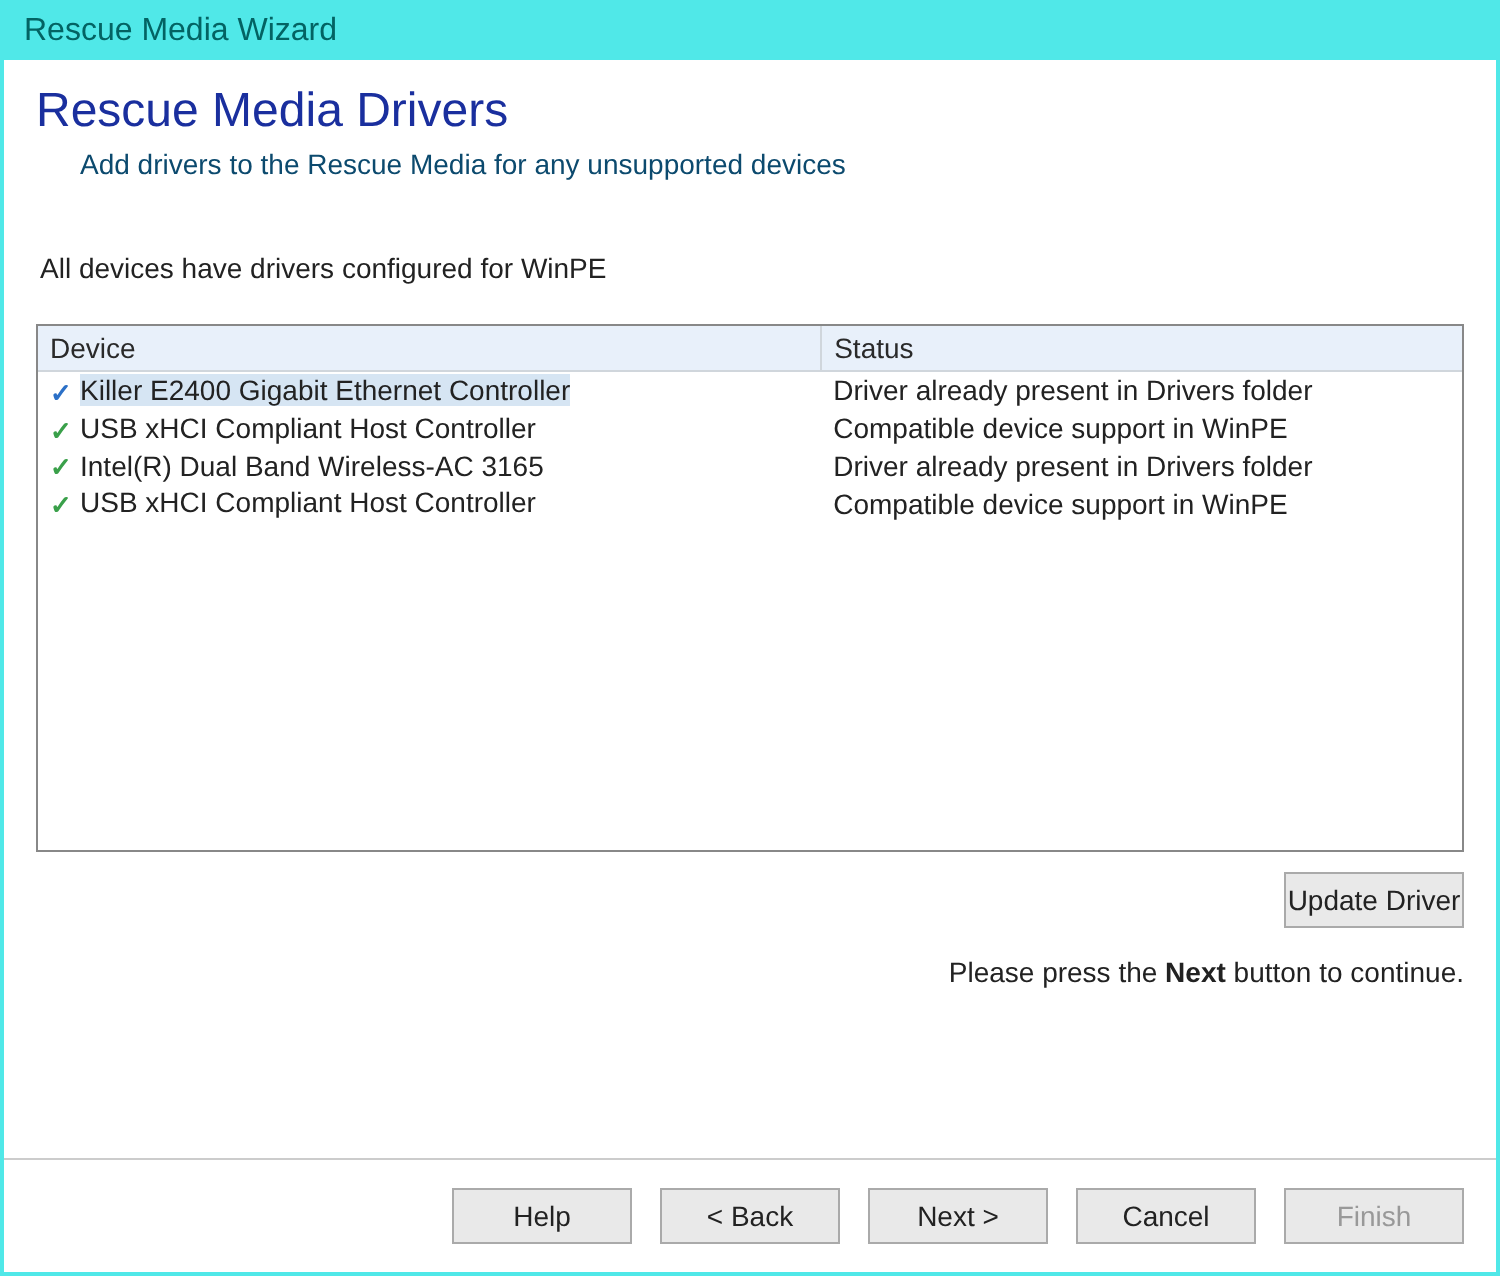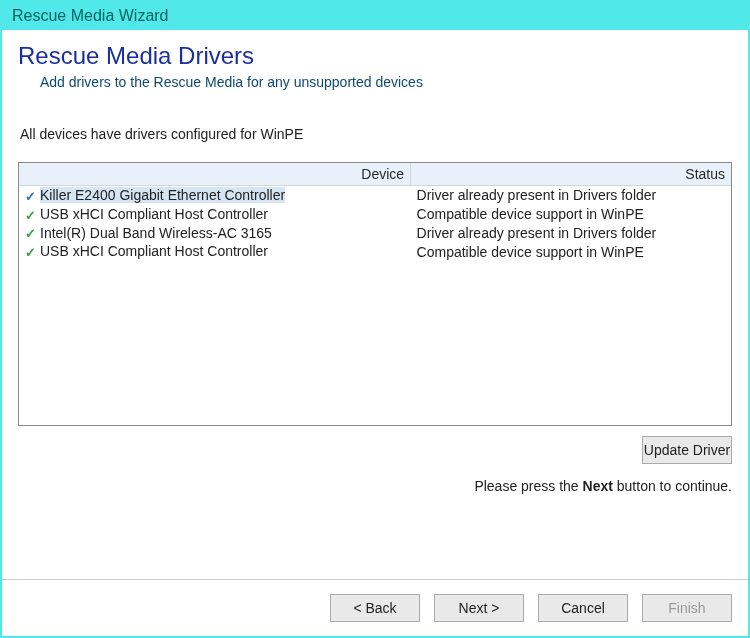--- a/index.html
+++ b/index.html
@@ -53,21 +53,21 @@
       height: 264px;
       overflow: auto;
       margin-bottom: 10px;
     }
     .table {
       width: 100%;
       border-collapse: collapse;
       font-size: 14px;
     }
     .table th {
-      text-align: right;
+      text-align: left;
       background: #e8f0fa;
       color: #2a2a2a;
       font-weight: 400;
       padding: 3px 6px;
       border-right: 1px solid #d0d6dc;
       border-bottom: 1px solid #d0d6dc;
     }
     .table th:last-child {
       border-right: none;
     }
@@ -177,17 +177,18 @@
   </div>
 
   <div class="prompt-line">
     <span>Please press the </span>
     <span class="bold">Next</span>
     <span> button to continue.</span>
   </div>
 </div>
 
 <div class="footer">
+  <button class="btn">Help</button>
   <button class="btn">&lt; Back</button>
   <button class="btn">Next &gt;</button>
   <button class="btn">Cancel</button>
   <button class="btn" disabled="">Finish</button>
 </div>
 
 </body></html>

